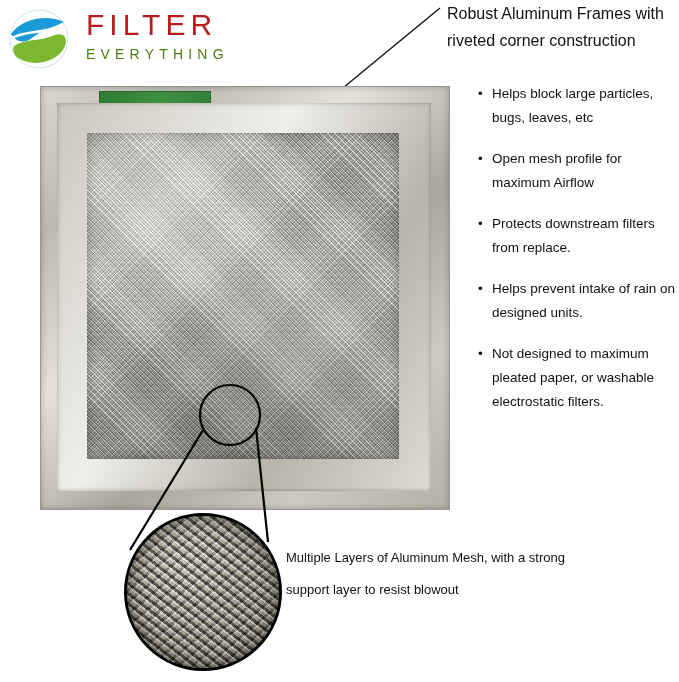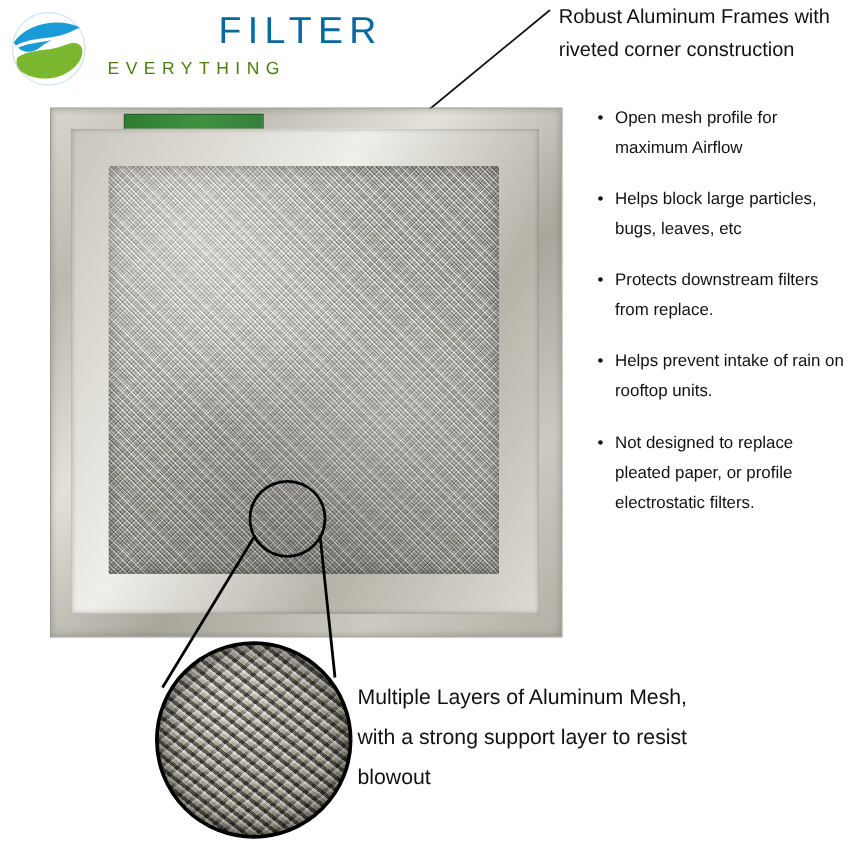--- a/index.html
+++ b/index.html
@@ -34,24 +34,23 @@
   #logo-text {
     position: absolute;
     left: 78px;
     top: 4px;
     width: 220px;
   }
   #logo-title {
     font-family: "Liberation Sans", sans-serif;
     font-size: 30px;
     letter-spacing: 5px;
-    color: #0369a1;
+    color: #b91c1c;
     font-weight: 400;
     line-height: 34px;
-    text-align: right;
   }
   #logo-sub {
     font-family: "Liberation Sans", sans-serif;
     font-size: 14px;
     letter-spacing: 5.2px;
     color: #4d7c0f;
     line-height: 20px;
     margin-top: 2px;
   }
 
@@ -176,21 +175,21 @@
     color: #111111;
   }
   #bullets ul { position: relative; }
   #bullets li { position: relative; }
 
   #mesh-caption {
     position: absolute;
     left: 286px;
     top: 542px;
     width: 290px;
-    font-size: 17px;
+    font-size: 13px;
     line-height: 32px;
     color: #111111;
   }
 </style>
 </head>
 <body>
 
 <div id="logo">
   <svg id="logo-mark" viewBox="0 0 62 62">
     <circle cx="31" cy="31" r="29" fill="#ffffff" stroke="#cfe3ef" stroke-width="1"></circle>
@@ -224,21 +223,21 @@
   <line x1="203" y1="350" x2="130" y2="470" stroke="#000000" stroke-width="2.2"></line>
   <line x1="256" y1="348" x2="268" y2="462" stroke="#000000" stroke-width="2.2"></line>
 </svg>
 
 <div id="magnifier"></div>
 
 <div id="heading-frames">Robust Aluminum Frames with riveted corner construction</div>
 
 <div id="bullets">
   <ul>
+    <li>Helps block large particles, bugs, leaves, etc</li>
     <li>Open mesh profile for maximum Airflow</li>
-    <li>Helps block large particles, bugs, leaves, etc</li>
     <li>Protects downstream filters from replace.</li>
-    <li>Helps prevent intake of rain on rooftop units.</li>
-    <li>Not designed to replace pleated paper, or profile electrostatic filters.</li>
+    <li>Helps prevent intake of rain on designed units.</li>
+    <li>Not designed to maximum pleated paper, or washable electrostatic filters.</li>
   </ul>
 </div>
 
 <div id="mesh-caption">Multiple Layers of  Aluminum Mesh, with a  strong support layer to resist blowout</div>
 
 </body></html>

